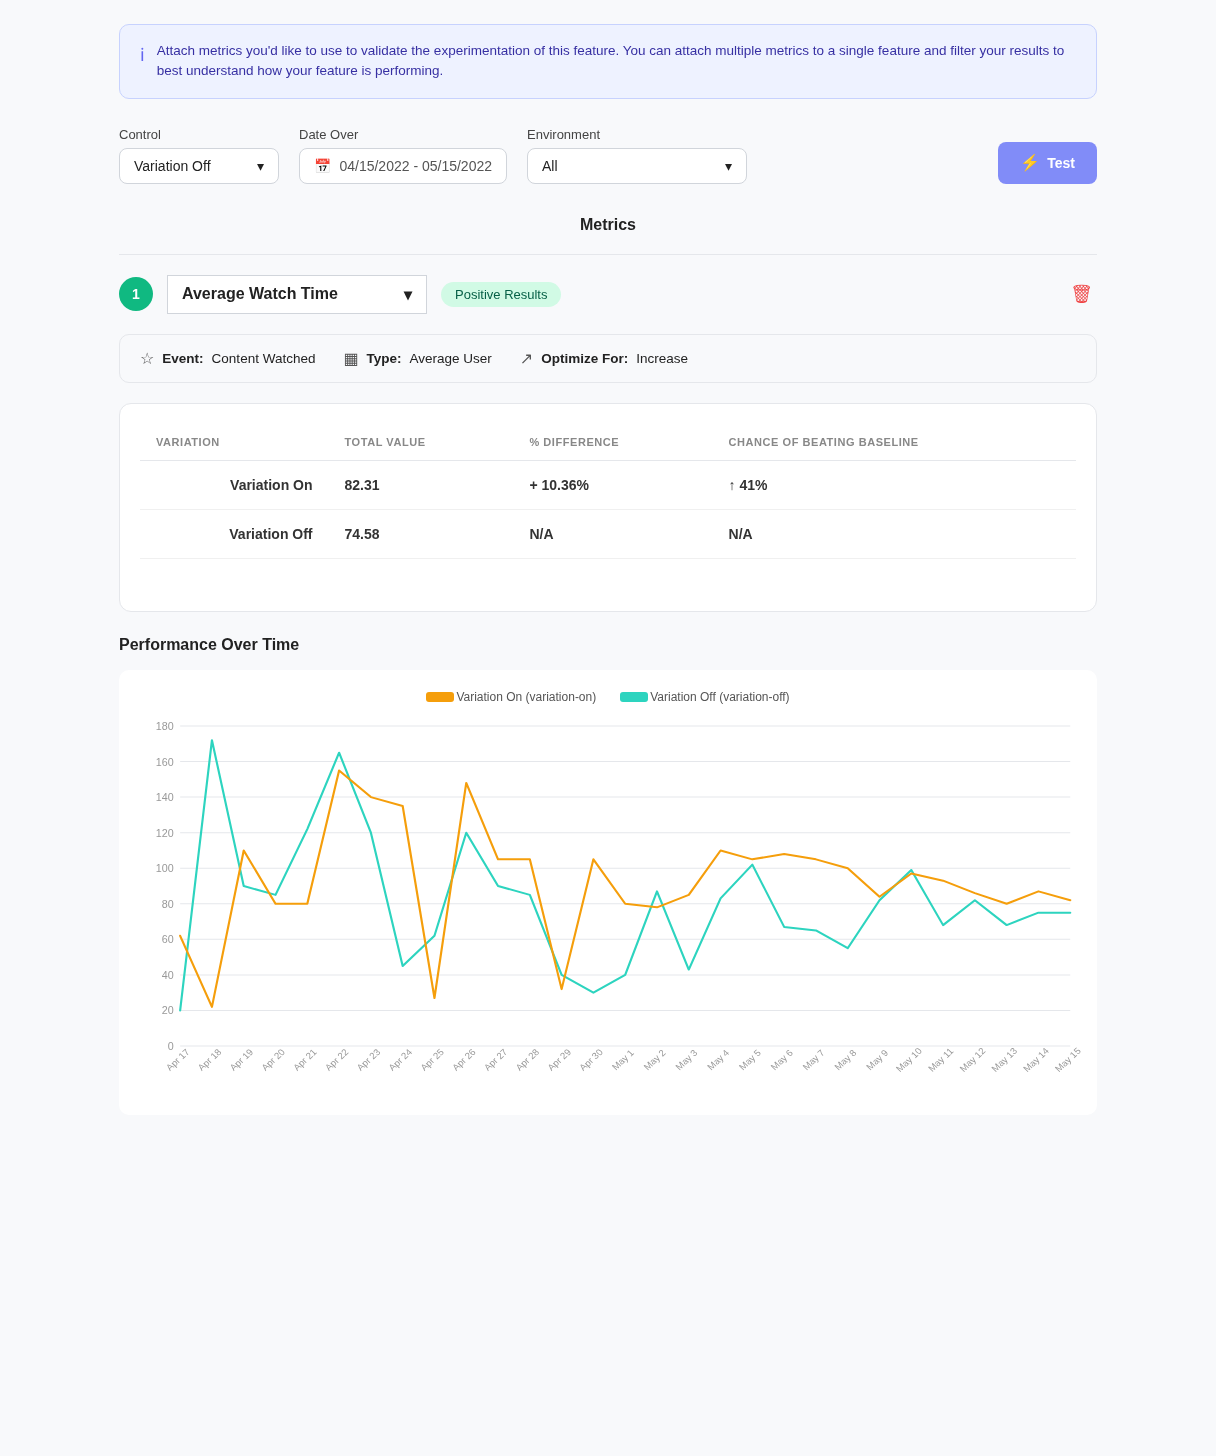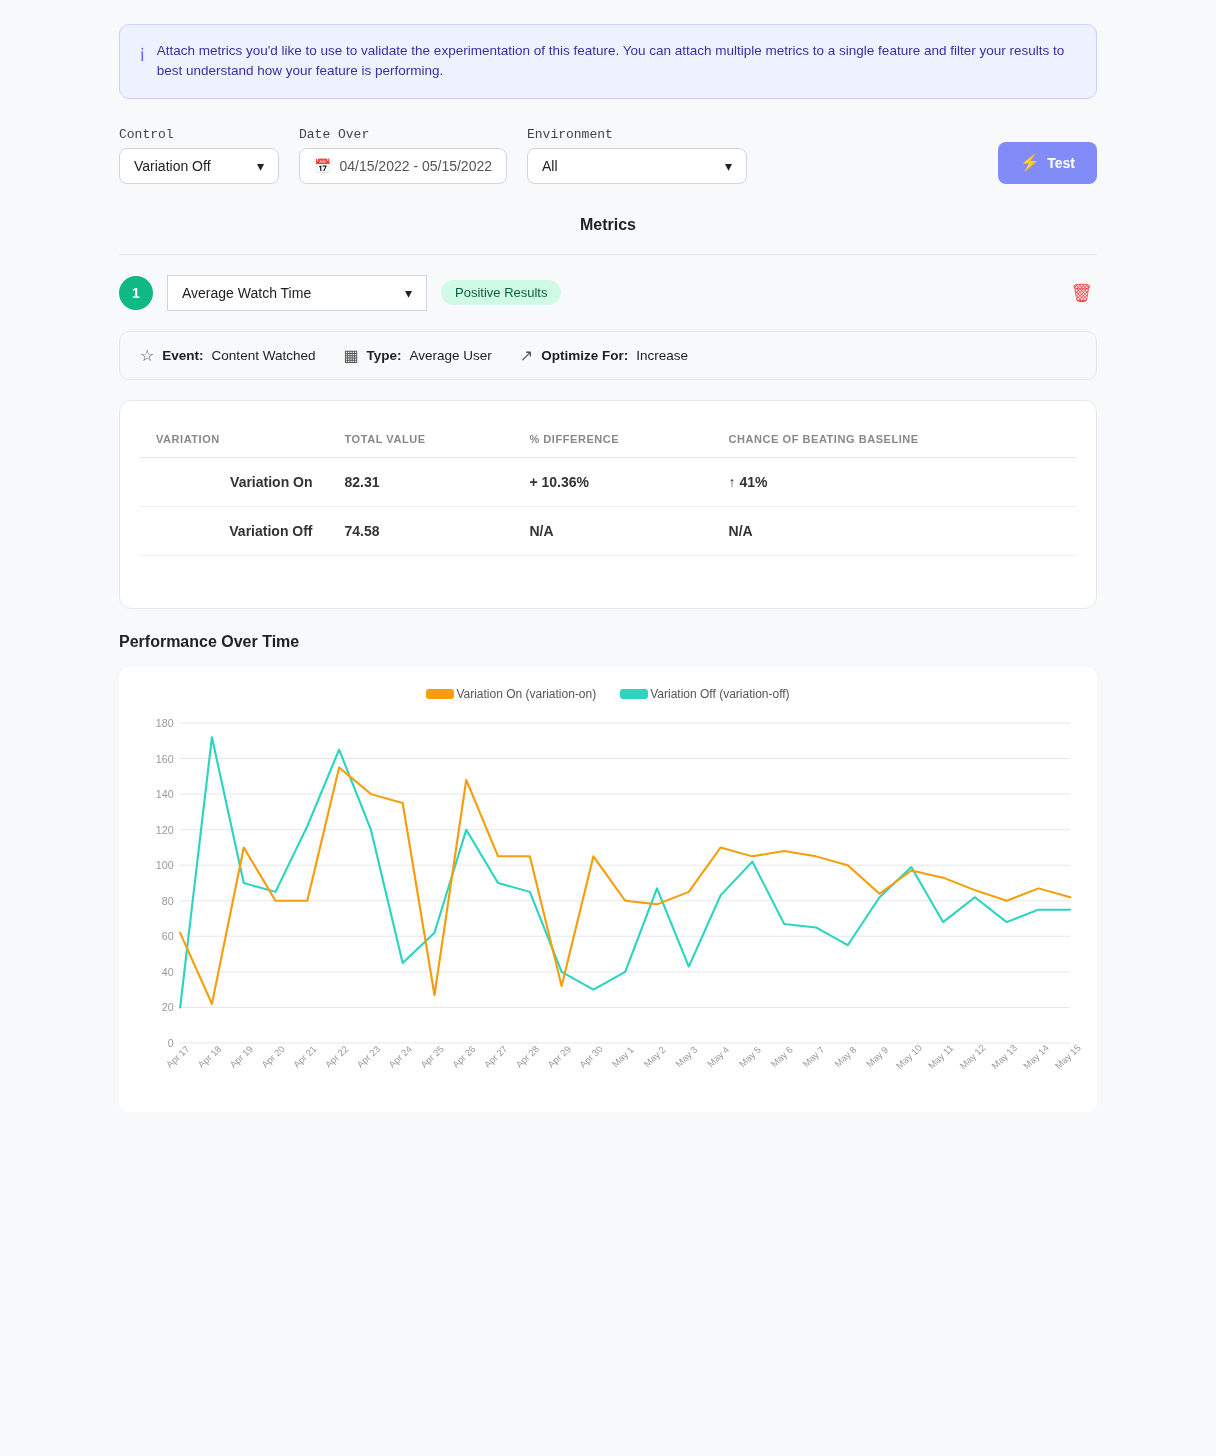--- a/index.html
+++ b/index.html
@@ -10,21 +10,21 @@
     .info-banner {
       background: #eef2ff; border: 1px solid #c7d2fe; border-radius: 10px;
       padding: 16px 20px; display: flex; align-items: flex-start; gap: 12px; margin-bottom: 28px;
     }
     .info-banner .icon { color: #6366f1; font-size: 18px; flex-shrink: 0; margin-top: 1px; }
     .info-banner p { color: #3730a3; font-size: 13.5px; line-height: 1.5; }
 
     
     .controls-row { display: flex; gap: 20px; align-items: flex-end; margin-bottom: 32px; }
     .control-group { display: flex; flex-direction: column; gap: 6px; }
-    .control-group label { font-size: 13px; font-weight: 500; color: #444; font-family: Liberation Mono, monospace; }
+    .control-group label { font-size: 13px; font-weight: 500; color: #444; }
     .select-box, .date-input {
       border: 1.5px solid #d1d5db; border-radius: 8px; padding: 9px 14px;
       font-size: 14px; background: #fff; color: #222; display: flex; align-items: center; gap: 8px;
       min-width: 160px; cursor: pointer;
     }
     .select-box { justify-content: space-between; }
     .date-input { min-width: 200px; color: #555; }
     .control-env { min-width: 220px; }
     .test-btn {
       background: #818cf8; color: #fff; border: none; border-radius: 8px;
@@ -38,22 +38,22 @@
     .divider { border: none; border-top: 1.5px solid #e5e7eb; margin-bottom: 20px; }
 
     
     .metric-row { display: flex; align-items: center; gap: 14px; margin-bottom: 20px; }
     .metric-num {
       width: 34px; height: 34px; border-radius: 50%; background: #10b981; color: #fff;
       display: flex; align-items: center; justify-content: center; font-size: 14px; font-weight: 700; flex-shrink: 0;
     }
     .metric-select {
       border: 1.5px solid #d1d5db; border-radius: 0; padding: 9px 14px;
-      font-size: 14px; background: #fff; color: #222; display: flex; align-items: center; gap: 8px;
-      min-width: 260px; cursor: pointer; justify-content: space-between;
+      font-size: 16px; background: #fff; color: #222; display: flex; align-items: center; gap: 8px;
+      min-width: 260px; cursor: pointer; justify-content: space-between; font-weight: bold;
     }
     .badge-positive {
       background: #d1fae5; color: #065f46; border-radius: 20px;
       padding: 5px 14px; font-size: 13px; font-weight: 500;
     }
     .delete-btn {
       margin-left: auto; color: #ef4444; background: none; border: none; cursor: pointer; font-size: 18px; padding: 4px;
     }
 
     

